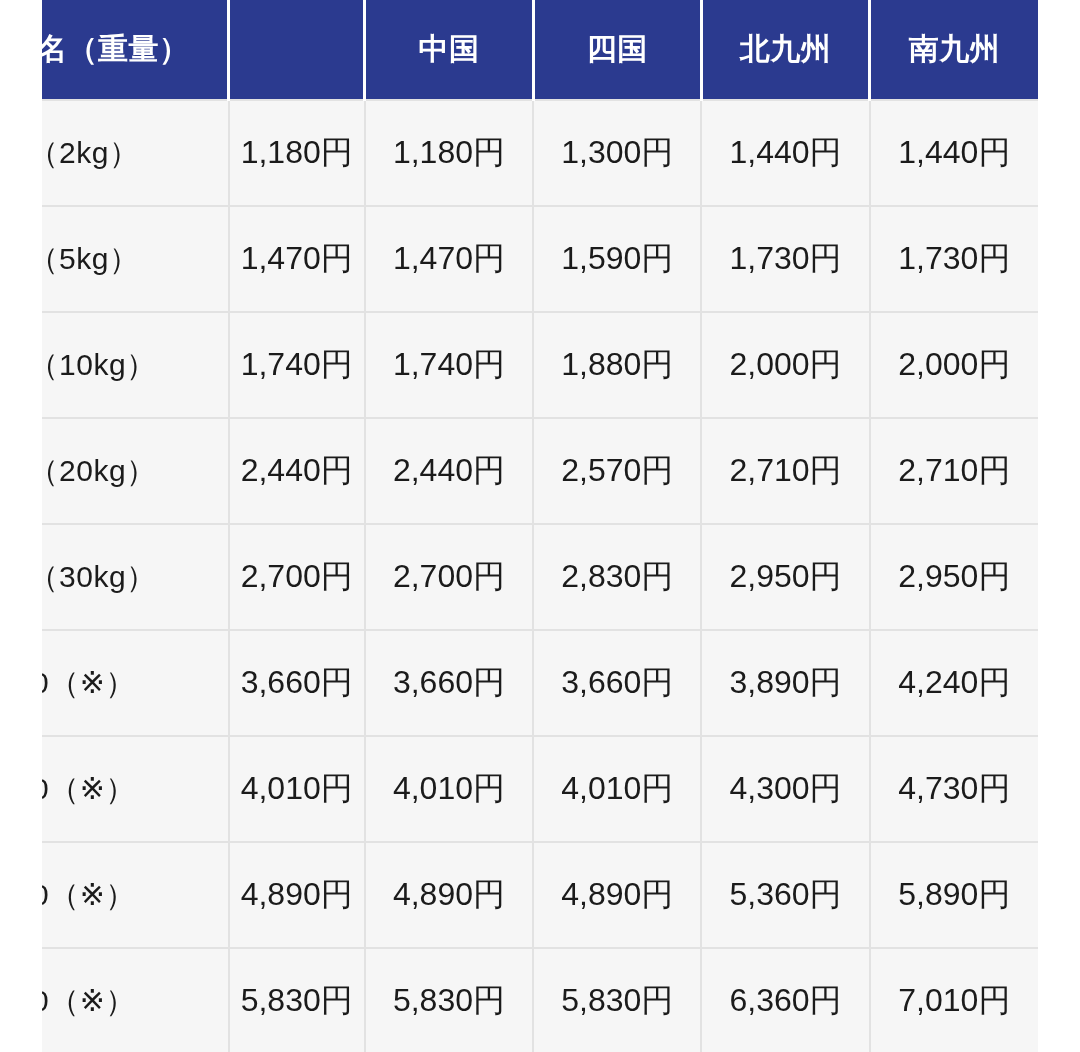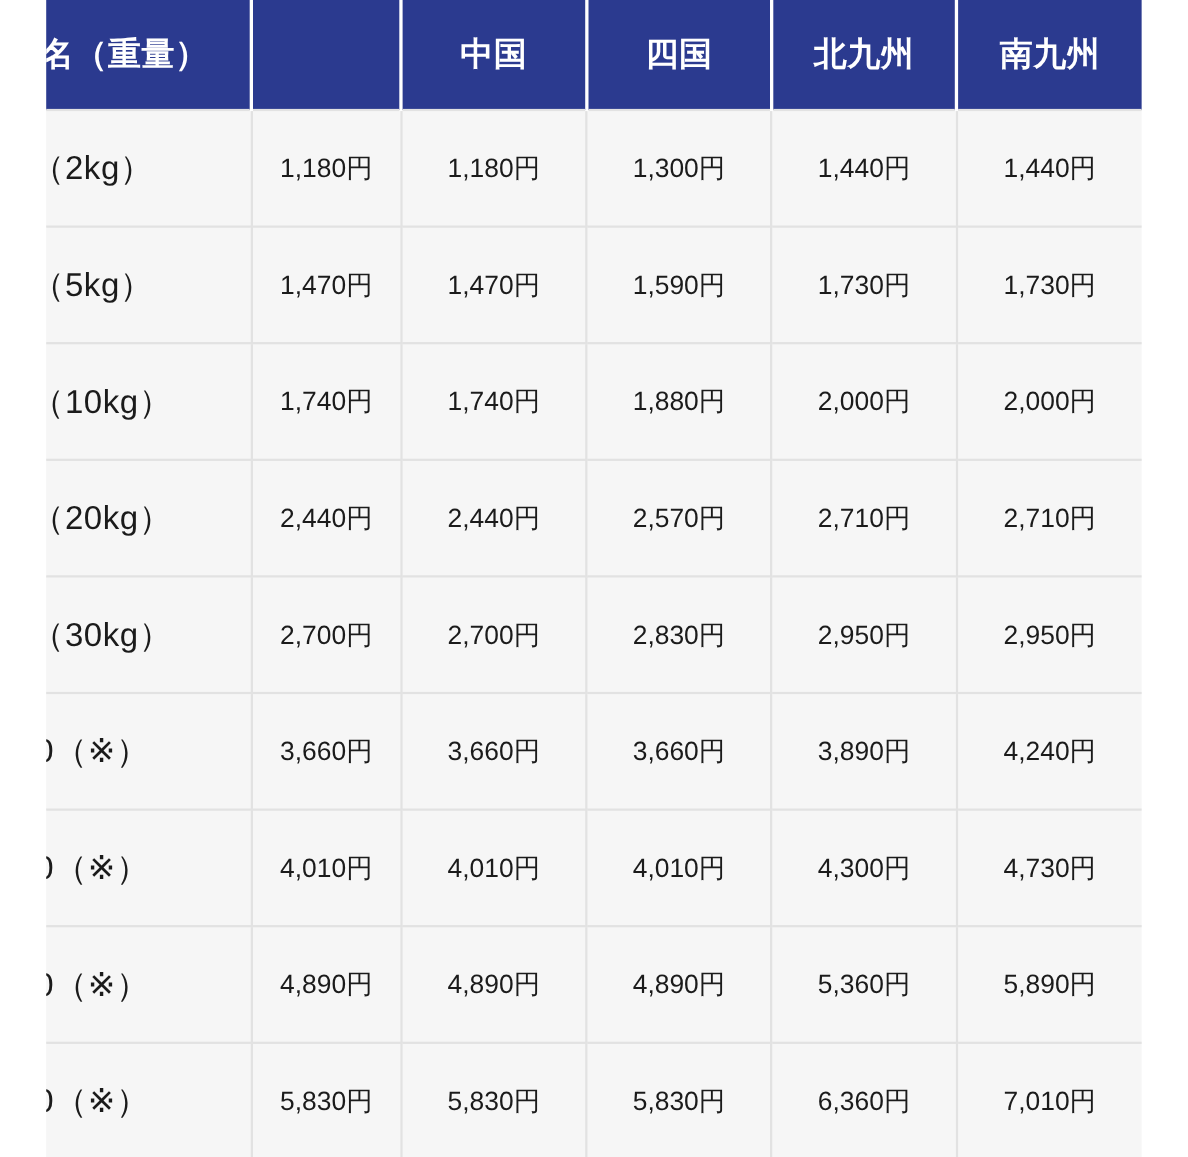--- a/index.html
+++ b/index.html
@@ -52,21 +52,21 @@
     padding: 0 4px;
     box-sizing: border-box;
     letter-spacing: 0.5px;
   }
   table.fee-table th:last-child {
     border-right: none;
   }
   table.fee-table td {
     background: #f6f6f6;
     color: #1b1b1b;
-    font-size: 24px;
+    font-size: 32px;
     height: 106px;
     text-align: center;
     vertical-align: middle;
     border-right: 2px solid #e2e2e2;
     border-bottom: 2px solid #e2e2e2;
     padding: 0 6px;
     box-sizing: border-box;
     white-space: nowrap;
   }
   table.fee-table td:last-child {

